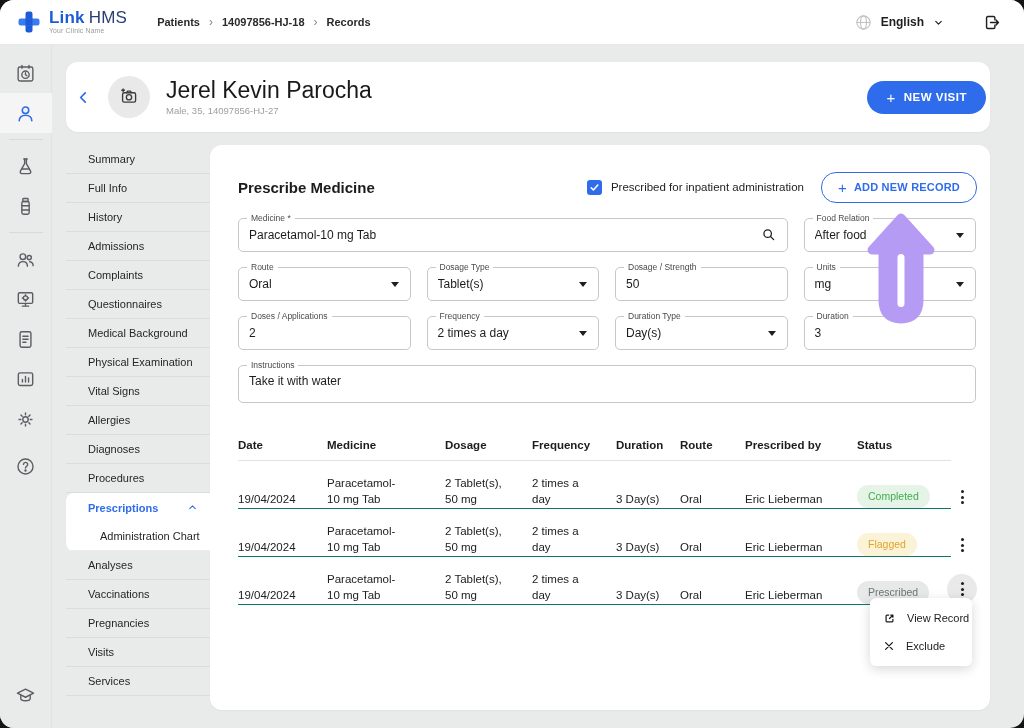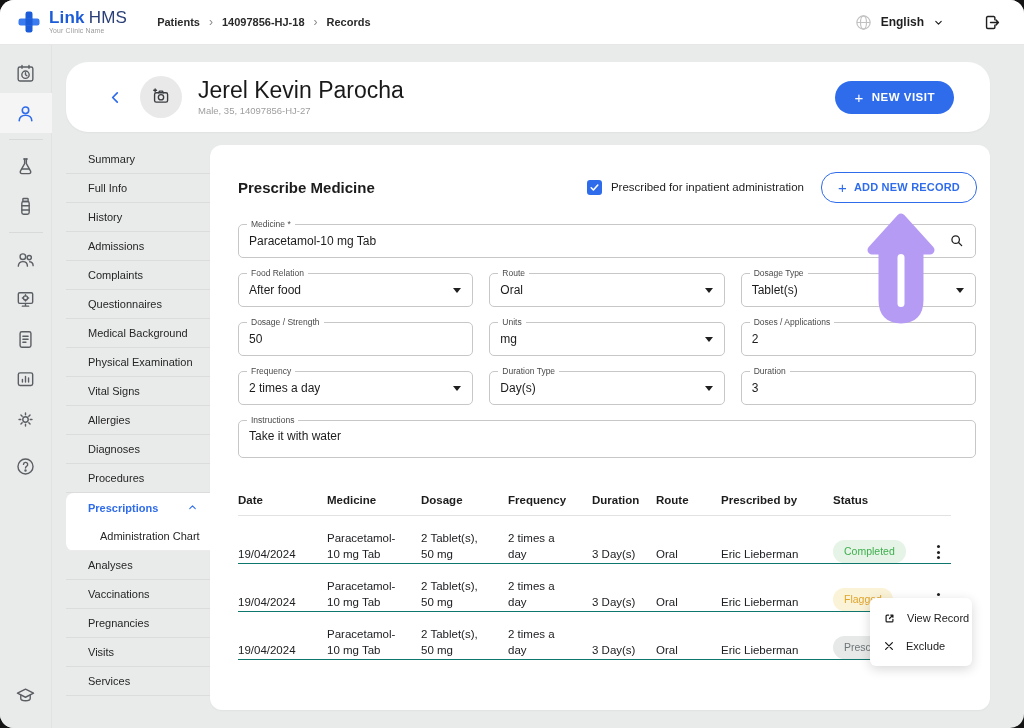--- a/index.html
+++ b/index.html
@@ -26,22 +26,22 @@
   
   .rail{position:absolute;top:45px;left:0;bottom:0;width:52px;background:#e9eaea;border-right:1px solid #e2e2e2;
     display:flex;flex-direction:column;align-items:center;padding-top:8px;box-sizing:border-box;z-index:3}
   .rail-item{width:52px;height:40px;display:flex;align-items:center;justify-content:center;cursor:pointer}
   .rail-item.active{background:#f5f5f5}
   .rail-div{width:34px;height:1px;background:#d9d9d9;margin:6px 0}
   .rail-gap{height:7px}
   .rail-bottom{margin-top:auto;margin-bottom:13px}
 
   
-  .pcard{position:absolute;left:66px;top:62px;width:924px;height:70px;background:#fff;border-radius:22px;
-    display:flex;align-items:center;padding:0 36px;box-sizing:border-box;box-shadow:0 1px 2px rgba(0,0,0,.04);z-index:2}
+  .pcard{position:absolute;left:66px;top:62px;width:924px;height:70px;background:#fff;border-radius:12px;
+    display:flex;align-items:center;padding:0 4px;box-sizing:border-box;box-shadow:0 1px 2px rgba(0,0,0,.04);z-index:2}
   .backbtn{width:26px;height:26px;display:flex;align-items:center;justify-content:center;cursor:pointer;margin-right:12px}
   .avatar{width:42px;height:42px;border-radius:50%;background:#e9e9e9;display:flex;align-items:center;
     justify-content:center;margin-right:16px;cursor:pointer}
   .pname{font-size:23px;font-weight:500;color:#191919;line-height:1.05}
   .pmeta{font-size:9.5px;color:#9e9e9e;margin-top:3px}
   .btn-primary{margin-left:auto;height:33px;border-radius:17px;background:#2f6ceb;color:#fff;display:flex;
     align-items:center;gap:8px;padding:0 19px;font-size:11.5px;font-weight:700;letter-spacing:.5px;cursor:pointer}
   .btn-plus{font-size:15px;font-weight:400;line-height:1}
 
   
@@ -61,38 +61,38 @@
   .ftitle{font-size:15px;font-weight:700;color:#1c1c1c}
   .title-right{margin-left:auto;display:flex;align-items:center}
   .cbx{width:15px;height:15px;border-radius:3px;background:#2f6ceb;display:flex;align-items:center;
     justify-content:center;cursor:pointer;flex:none}
   .cbx-label{font-size:11.5px;color:#1f1f1f;margin-left:9px}
   .btn-outline{margin-left:17px;height:29px;border-radius:15px;border:1.5px solid #2f6ceb;color:#2f6ceb;
     background:#fff;display:flex;align-items:center;gap:7px;padding:0 16px;font-size:11px;font-weight:700;
     letter-spacing:.2px;cursor:pointer}
 
   
-  .fgrid{margin-top:22px;display:grid;grid-template-columns:repeat(3,1fr);gap:15px 16px;margin-right:1px}
+  .fgrid{margin-top:16px;display:grid;grid-template-columns:repeat(4,1fr);gap:15px 16px;margin-right:1px}
   .field{position:relative;height:34px;border:1px solid #c7c7c7;border-radius:5px;display:flex;align-items:center;
     padding:0 10px;box-sizing:border-box;background:#fff;cursor:pointer}
   .field.tall{height:38px;align-items:flex-start;padding-top:8px}
   .flabel{position:absolute;top:-6px;left:8px;background:#fff;padding:0 4px;font-size:8.5px;color:#4a4a4a;white-space:nowrap}
   .fvalue{font-size:12px;color:#1c1c1c;white-space:nowrap;overflow:hidden}
   .span3{grid-column:1 / span 3}
   .span4{grid-column:1 / -1}
   .caret{position:absolute;right:11px;top:50%;margin-top:-2px;width:0;height:0;
     border-left:4.5px solid transparent;border-right:4.5px solid transparent;border-top:5.5px solid #1f1f1f}
   .ficon{position:absolute;right:10px;top:50%;transform:translateY(-50%)}
 
   
   .table{margin-top:36px;margin-right:26px}
   .thead{display:flex;padding-bottom:9px;border-bottom:1px solid #e2e2e2;font-size:11.5px;font-weight:700;color:#1c1c1c}
   .trow{display:flex;align-items:flex-end;height:48px;box-sizing:border-box;padding-top:10px;
     border-bottom:1px solid #0f766e;font-size:11.5px;color:#202124;line-height:1.45}
-  .cD{width:89px;flex:none}.cM{width:94px;flex:none}.cDo{width:87px;flex:none}.cF{width:84px;flex:none}
+  .cD{width:89px;flex:none}.cM{width:118px;flex:none}.cDo{width:87px;flex:none}.cF{width:84px;flex:none}
   .cDu{width:64px;flex:none}.cR{width:65px;flex:none}.cP{width:112px;flex:none}.cS{width:90px;flex:none}
   .cA{margin-left:auto;width:30px;flex:none;display:flex;justify-content:center}
   .wrap80{display:inline-block;max-width:80px}
   .wrap70{display:inline-block;max-width:70px}
   .wrap48{display:inline-block;max-width:48px}
   .badge{display:inline-block;padding:4px 11px;border-radius:12px;font-size:10.5px;margin-top:-2px}
   .b-green{color:#3fae4e;background:#e5f4e6}
   .b-amber{color:#dfa42c;background:#fbf3d7}
   .b-gray{color:#6f7577;background:#e7e9e9}
   .kebab{display:flex;flex-direction:column;gap:2.5px;padding:4px 6px;cursor:pointer}

